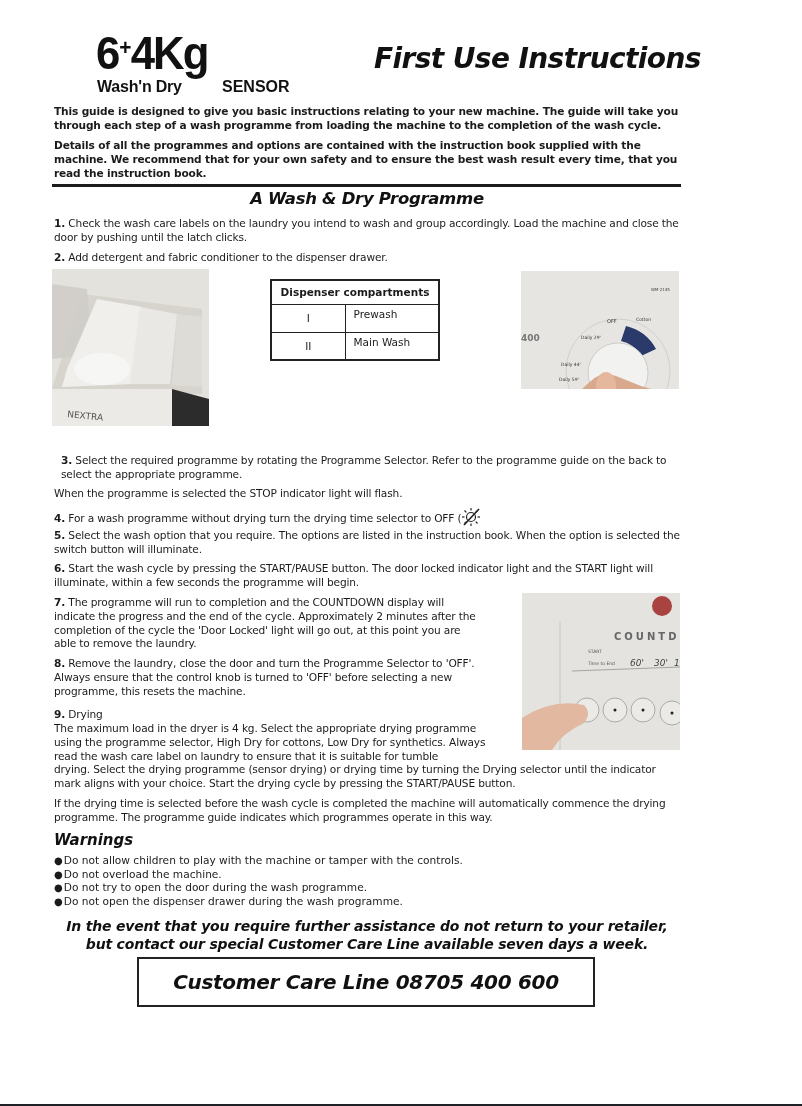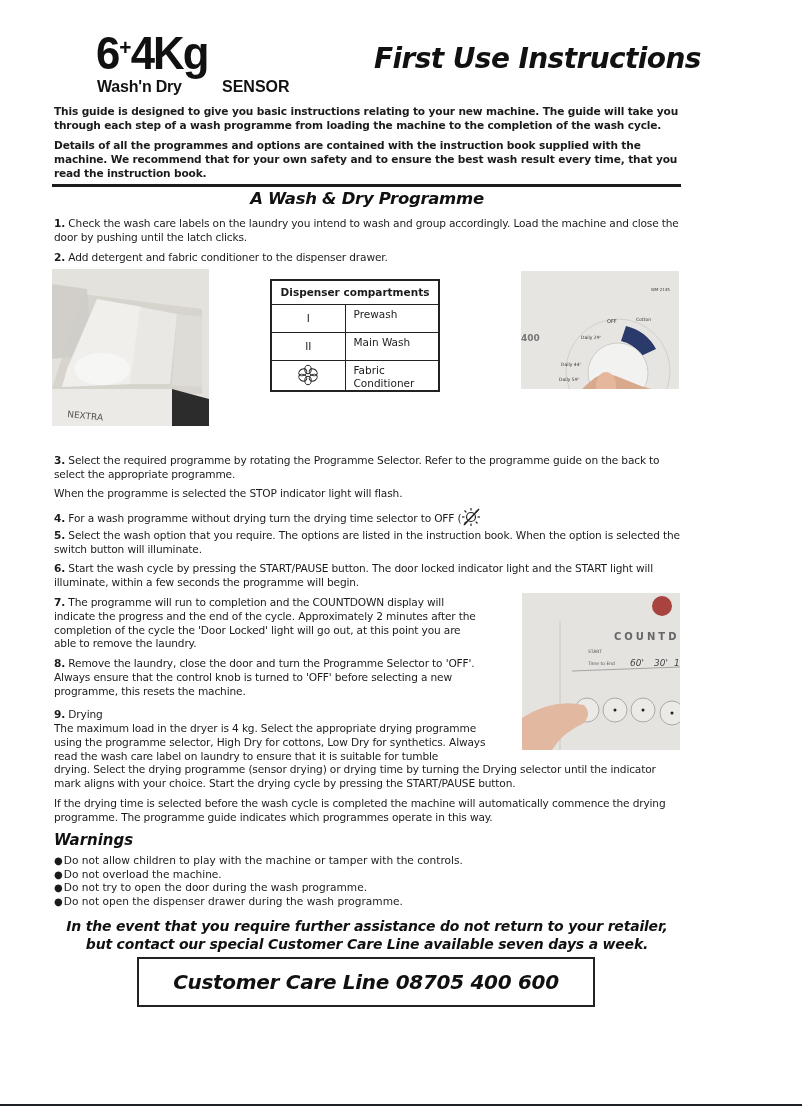--- a/index.html
+++ b/index.html
@@ -89,35 +89,20 @@
         <th colspan="2">Dispenser compartments</th>
       </tr>
   <tr>
     <td class="sym">I</td>
     <td class="lbl">Prewash</td>
   </tr>
   <tr>
     <td class="sym">II</td>
     <td class="lbl">Main Wash</td>
   </tr>
-  <tr>
-    <td class="sym">
-      <svg width="22" height="22" viewBox="0 0 22 22" style="vertical-align:middle">
-        <g fill="none" stroke="#222" stroke-width="1">
-          <ellipse cx="11" cy="5.5" rx="3.2" ry="4.2"></ellipse>
-          <ellipse cx="11" cy="16.5" rx="3.2" ry="4.2"></ellipse>
-          <ellipse cx="5.8" cy="8.3" rx="4.2" ry="3.2" transform="rotate(-30 5.8 8.3)"></ellipse>
-          <ellipse cx="16.2" cy="8.3" rx="4.2" ry="3.2" transform="rotate(30 16.2 8.3)"></ellipse>
-          <ellipse cx="5.8" cy="13.7" rx="4.2" ry="3.2" transform="rotate(30 5.8 13.7)"></ellipse>
-          <ellipse cx="16.2" cy="13.7" rx="4.2" ry="3.2" transform="rotate(-30 16.2 13.7)"></ellipse>
-        </g>
-      </svg>
-    </td>
-    <td class="lbl" style="padding-right:18px;">Fabric Conditioner</td>
-  </tr>
 </tbody>
   </table>
 
 <div class="abs photo photo-dial">
   <svg width="158" height="157" viewBox="0 0 158 157">
     <rect width="158" height="157" fill="#e6e5e2"></rect>
     <text x="130" y="20" font-size="4" fill="#444" font-family="DejaVu Sans, sans-serif">WM 2145</text>
     <text x="0" y="70" font-size="9" font-weight="700" fill="#777" font-family="DejaVu Sans, sans-serif">400</text>
     <circle cx="97" cy="100" r="52" fill="none" stroke="#bbb" stroke-width="0.5"></circle>
     <path d="M105 55 A46 46 0 0 1 135 78 L120 85 A30 30 0 0 0 100 70 Z" fill="#2a3a6a"></path>
@@ -126,21 +111,21 @@
     <text x="60" y="68" font-size="4.5" fill="#333" font-family="DejaVu Sans, sans-serif">Daily 29'</text>
     <text x="40" y="95" font-size="4.5" fill="#333" font-family="DejaVu Sans, sans-serif">Daily 44'</text>
     <text x="38" y="110" font-size="4.5" fill="#333" font-family="DejaVu Sans, sans-serif">Daily 59'</text>
     <circle cx="97" cy="102" r="30" fill="#f2f2f0" stroke="#ccc" stroke-width="1"></circle>
     <circle cx="8" cy="140" r="16" fill="#f0f0ee" stroke="#ccc"></circle>
     <path d="M70 110 Q80 100 95 105 L120 115 Q158 125 158 140 L158 157 L40 157 Q45 130 70 110 Z" fill="#d9a98e"></path>
     <ellipse cx="85" cy="115" rx="10" ry="14" fill="#e5b79d"></ellipse>
   </svg>
 </div>
 
-<p class="abs para" style="top:454px;"><b>3.</b><span> Select the required programme by rotating the Programme Selector. Refer to the programme guide on the back to select the appropriate programme.</span></p>
+<p class="abs para" style="top:454px;margin-left:7px;"><b>3.</b><span> Select the required programme by rotating the Programme Selector. Refer to the programme guide on the back to select the appropriate programme.</span></p>
 <p class="abs para" style="top:487px;">When the programme is selected the STOP indicator light will flash.</p>
 <p class="abs para" style="top:507px;"><b>4.</b><span> For a wash programme without drying turn the drying time selector to OFF (</span><svg width="22" height="20" viewBox="0 0 22 20" style="vertical-align:-5px;margin-left:-1px;">
       <g stroke="#222" stroke-width="1.2" fill="none">
         <circle cx="11" cy="10" r="4.5"></circle>
         <line x1="11" y1="1" x2="11" y2="3.5"></line>
         <line x1="11" y1="16.5" x2="11" y2="19"></line>
         <line x1="2" y1="10" x2="4.5" y2="10"></line>
         <line x1="17.5" y1="10" x2="20" y2="10"></line>
         <line x1="4.5" y1="3.5" x2="6.3" y2="5.3"></line>
         <line x1="15.7" y1="14.7" x2="17.5" y2="16.5"></line>

